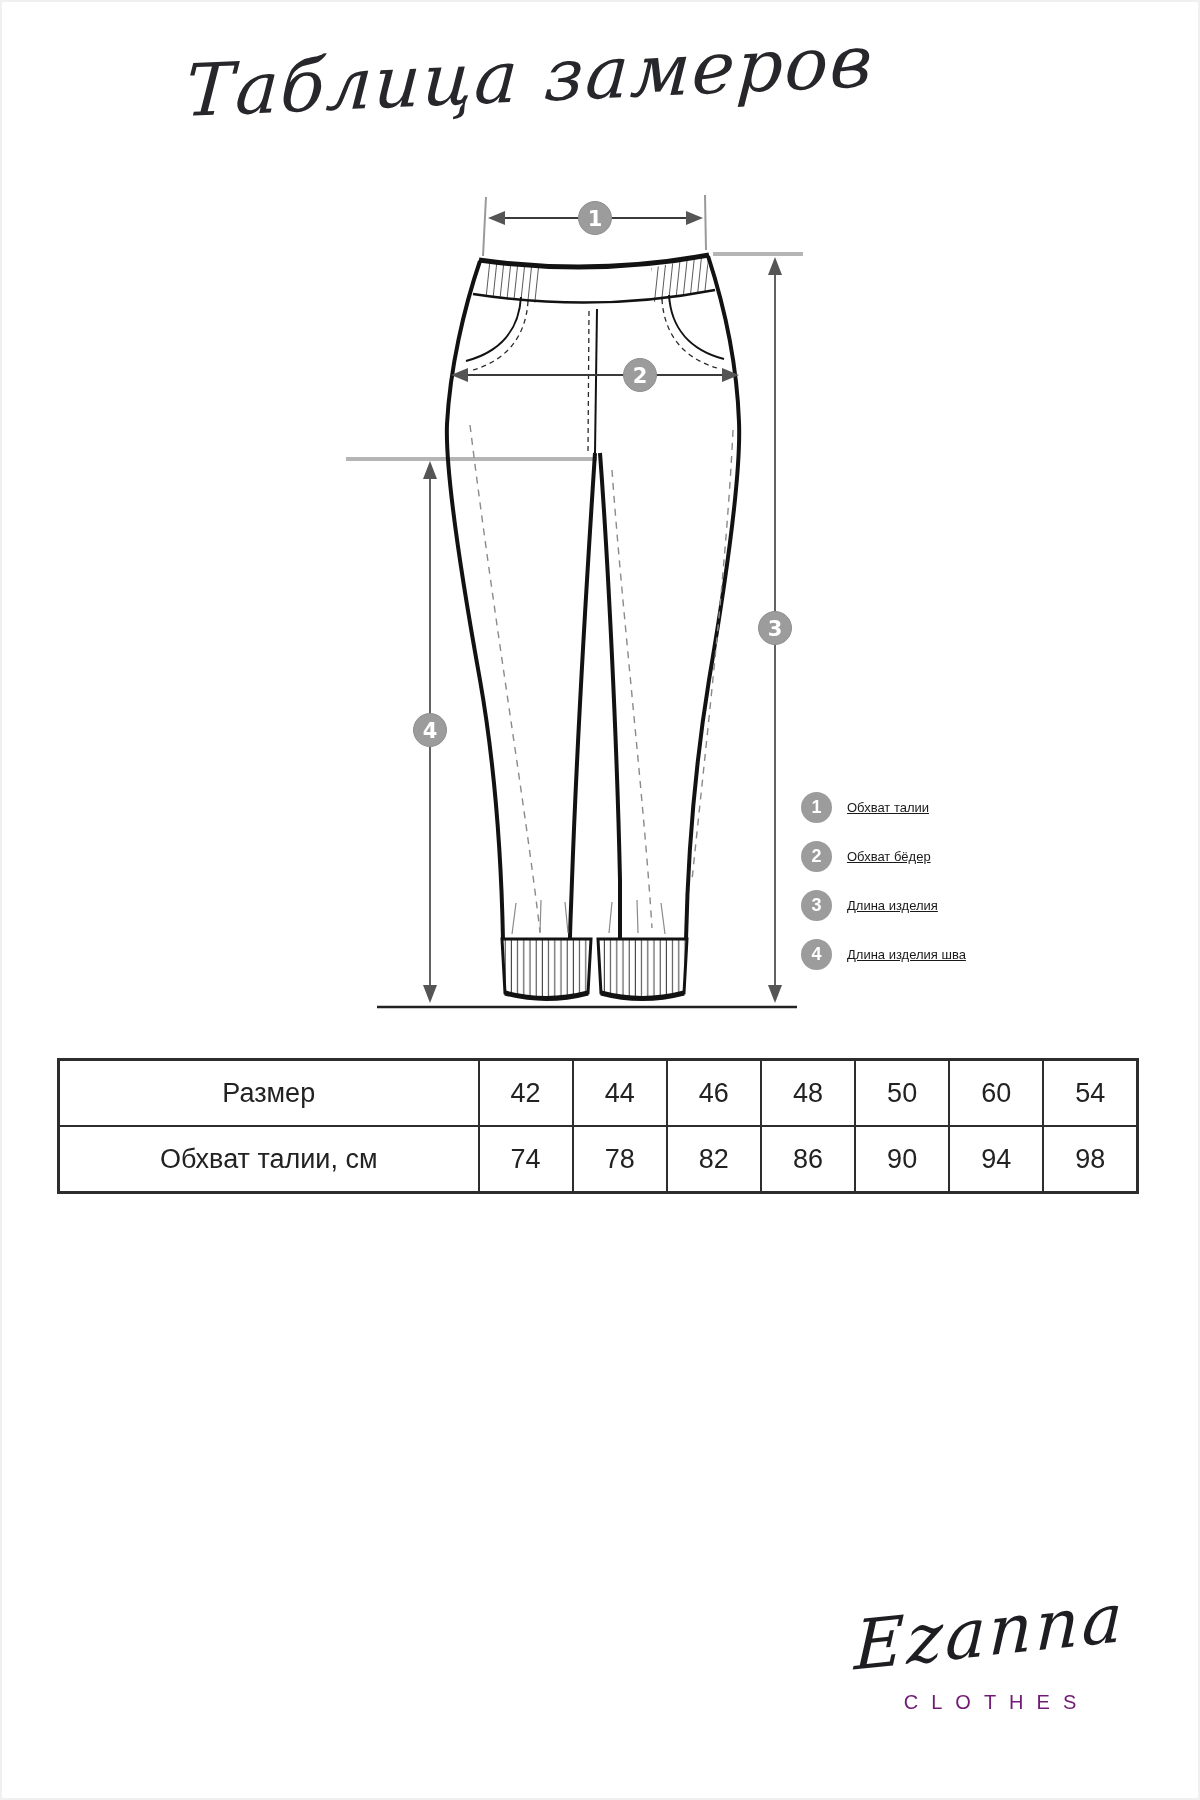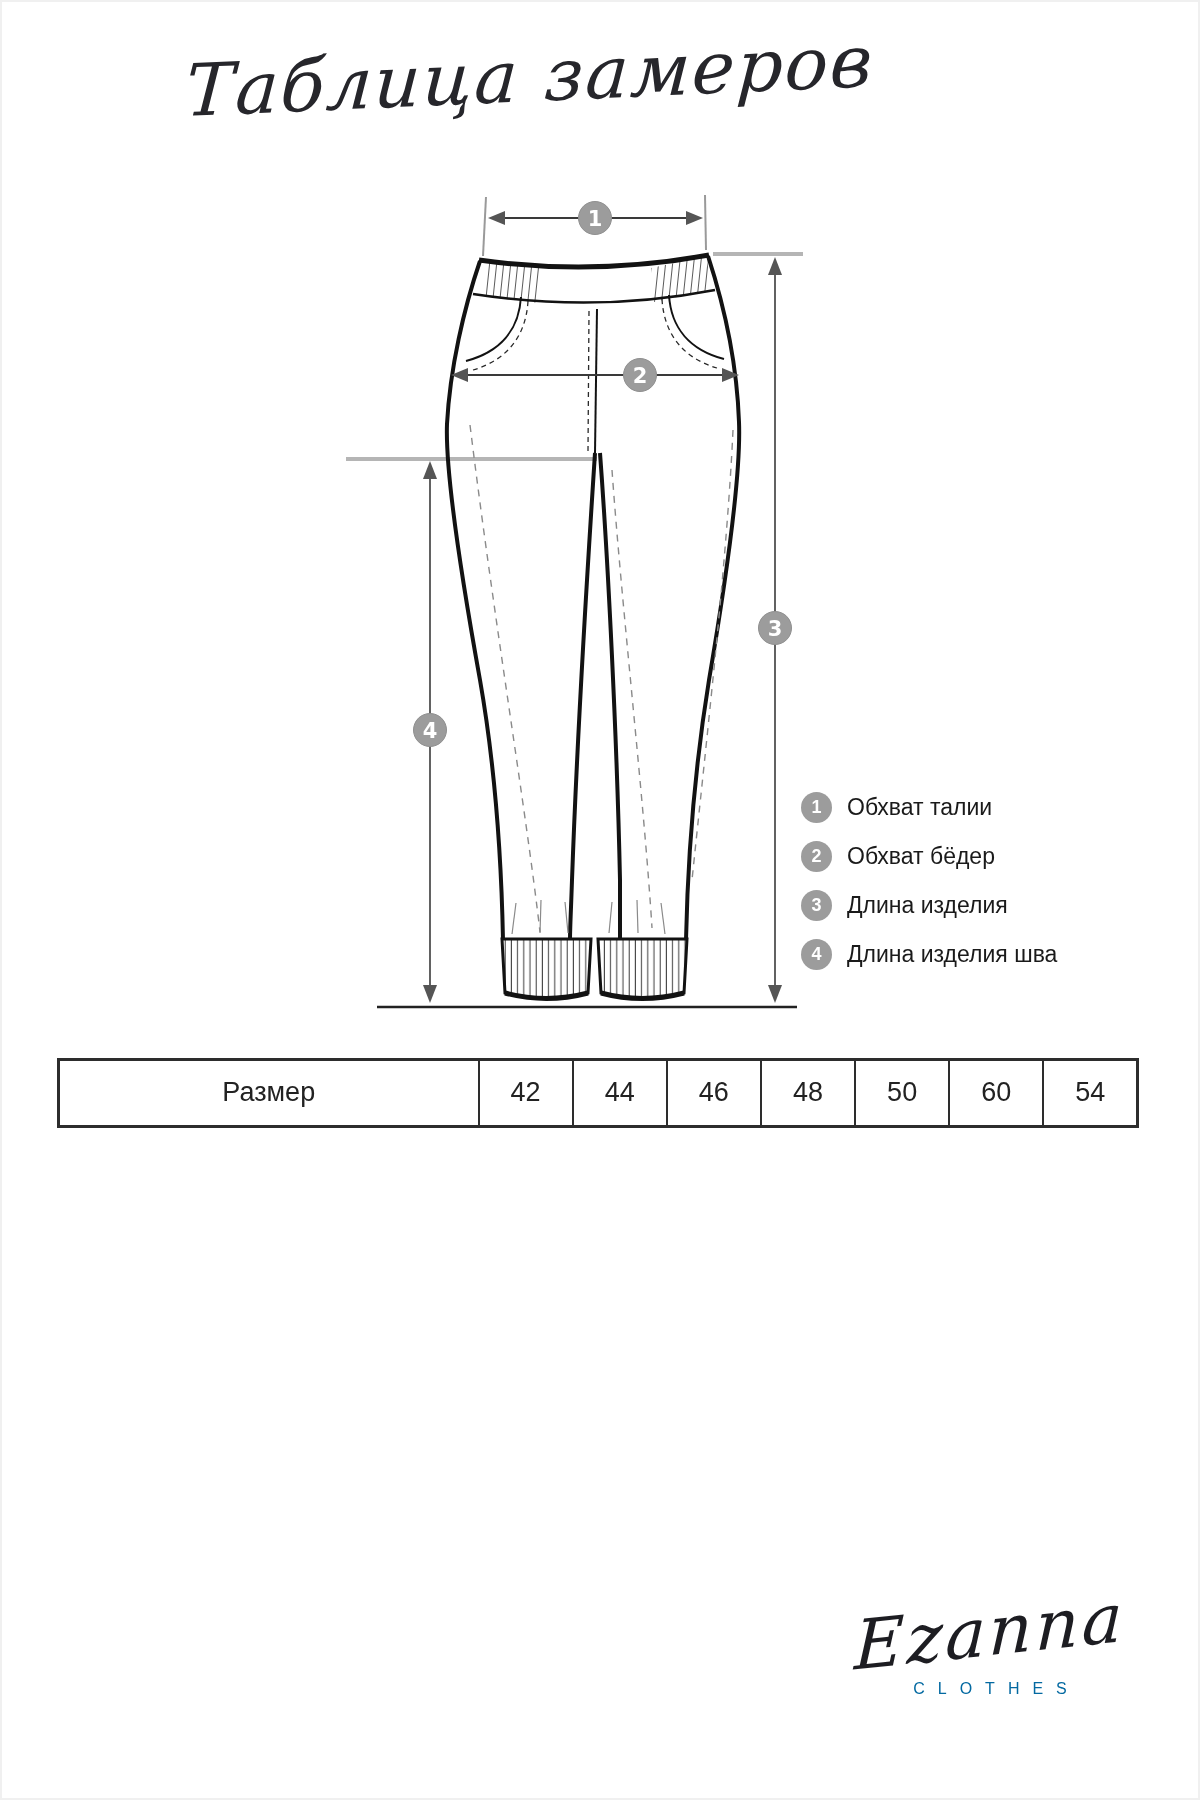--- a/index.html
+++ b/index.html
@@ -20,38 +20,38 @@
     fill:#ffffff; font-family:"DejaVu Sans", sans-serif;
     font-size:21px; font-weight:bold;
   }
   .legend { position:absolute; left:801px; top:792px; }
   .legend-row { display:flex; align-items:center; gap:15px; height:31px; margin-bottom:18px; }
   .legend-circle {
     width:31px; height:31px; border-radius:50%; background:#9c9c9c; flex:0 0 31px;
     color:#fff; font-weight:bold; font-size:18px; display:flex;
     align-items:center; justify-content:center;
   }
-  .legend-label { font-size:23px; color:#1a1a1a; white-space:nowrap; }
+  .legend-label { font-size:13px; color:#1a1a1a; white-space:nowrap;text-decoration:underline; }
   .size-table {
     position:absolute; left:57px; top:1058px; width:1082px;
     border-collapse:collapse; table-layout:fixed;
     border:3px solid #2d2d2d;
   }
   .size-table td {
     border:2px solid #2d2d2d; height:66.5px; text-align:center; vertical-align:middle;
     font-size:27px; color:#222;
   }
   .size-table td.row-label { width:420px; }
   .logo { position:absolute; left:830px; top:1592px; width:320px; text-align:center; }
   .logo-name {
     font-family:"DejaVu Serif", serif; font-style:italic; font-size:68px;
     color:#1d1d22; transform:rotate(-6deg) skewX(-8deg); letter-spacing:3px;
   }
   .logo-tagline {
-    margin-top:9px; font-size:16px; letter-spacing:13px; color:#0369a1;
+    margin-top:20px; font-size:20px; letter-spacing:13px; color:#701a75;
     padding-left:13px;
   }
 </style>
 </head>
 <body>
 
 <div class="page">
 
   <div class="title">Таблица замеров</div>
 
@@ -173,20 +173,30 @@
         <tr>
       <td class="row-label">Размер</td>
       <td>42</td>
       <td>44</td>
       <td>46</td>
       <td>48</td>
       <td>50</td>
       <td>60</td>
       <td>54</td>
     </tr>
+    <tr>
+      <td class="row-label">Обхват талии, см</td>
+      <td>74</td>
+      <td>78</td>
+      <td>82</td>
+      <td>86</td>
+      <td>90</td>
+      <td>94</td>
+      <td>98</td>
+    </tr>
   </tbody>
     </table>
 
   <div class="logo">
     <div class="logo-name">Ezanna</div>
     <div class="logo-tagline">CLOTHES</div>
   </div>
 
 </div>
 

